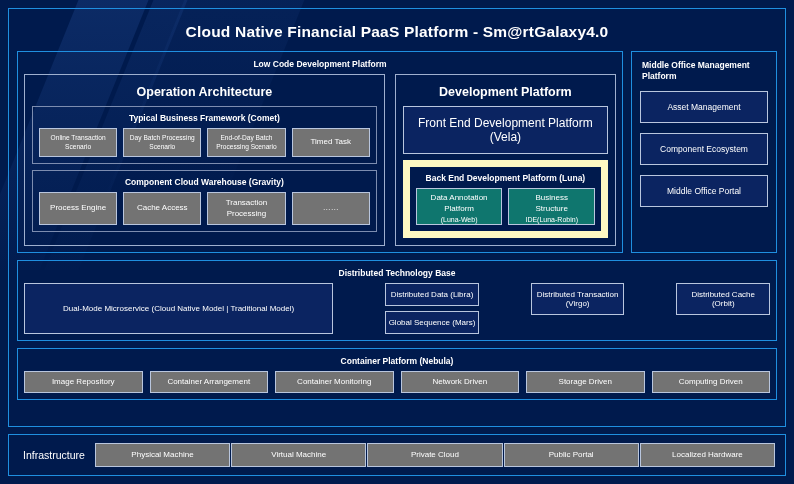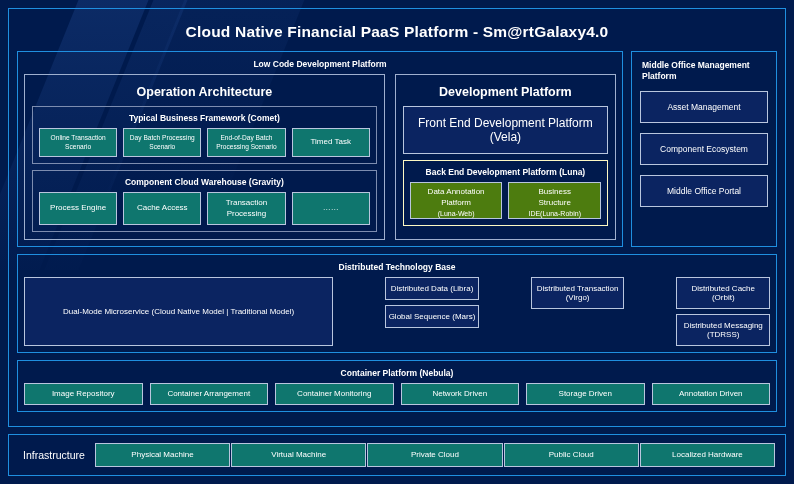--- a/index.html
+++ b/index.html
@@ -134,21 +134,21 @@
 
   
   .chips {
     display: flex;
     gap: 6px;
     align-items: stretch;
   }
   .chip {
     flex: 1 1 0;
     border: 1px solid #b9c6de;
-    background: #0f766e;
+    background: #737373;
     color: #ffffff;
     font-size: 6.6px;
     line-height: 1.3;
     text-align: center;
     display: flex;
     align-items: center;
     justify-content: center;
     padding: 5px 2px;
     min-height: 26px;
   }
@@ -157,33 +157,33 @@
   
   .dev-box {
     border: 1px solid #b9c6de;
     background: #0b2461;
     text-align: center;
     font-size: 12px;
     padding: 9px 4px;
     margin-bottom: 6px;
   }
   .dev-group {
-    border: 1px solid #fef9c3;
+    border: 7px solid #fef9c3;
     padding: 3px 6px 6px 6px;
   }
   .dev-group-title {
     text-align: center;
     font-size: 8.5px;
     font-weight: bold;
     padding: 3px 0 5px 0;
   }
   .dev-leaf {
     flex: 1 1 0;
     border: 1px solid #b9c6de;
-    background: #4d7c0f;
+    background: #0f766e;
     text-align: center;
     font-size: 8px;
     line-height: 1.35;
     padding: 4px 2px 2px 2px;
     height: 37px;
     overflow: hidden;
   }
   .dev-leaf .small { font-size: 7px; }
 
   
@@ -353,43 +353,42 @@
         <div class="dtb-left">Dual-Mode Microservice (Cloud Native Model | Traditional Model)</div>
         <div class="dtb-col">
           <div class="dtb-item">Distributed Data (Libra)</div>
           <div class="dtb-item">Global Sequence (Mars)</div>
         </div>
         <div class="dtb-col">
           <div class="dtb-item">Distributed Transaction (Virgo)</div>
         </div>
         <div class="dtb-col">
           <div class="dtb-item">Distributed Cache (Orbit)</div>
-          <div class="dtb-item">Distributed Messaging (TDRSS)</div>
         </div>
       </div>
     </div>
 
     <div class="region" style="margin-top:7px;">
       <div class="region-title">Container Platform (Nebula)</div>
       <div class="container-chips">
         <div class="chip">Image Repository</div>
         <div class="chip">Container Arrangement</div>
         <div class="chip">Container Monitoring</div>
         <div class="chip">Network Driven</div>
         <div class="chip">Storage Driven</div>
-        <div class="chip">Annotation Driven</div>
+        <div class="chip">Computing Driven</div>
       </div>
     </div>
 
   </div>
 
   <div class="infra">
     <div class="infra-label">Infrastructure</div>
     <div class="infra-items">
       <div class="chip">Physical Machine</div>
       <div class="chip">Virtual Machine</div>
       <div class="chip">Private Cloud</div>
-      <div class="chip">Public Cloud</div>
+      <div class="chip">Public Portal</div>
       <div class="chip">Localized Hardware</div>
     </div>
   </div>
 
 </div>
 
 </body></html>

